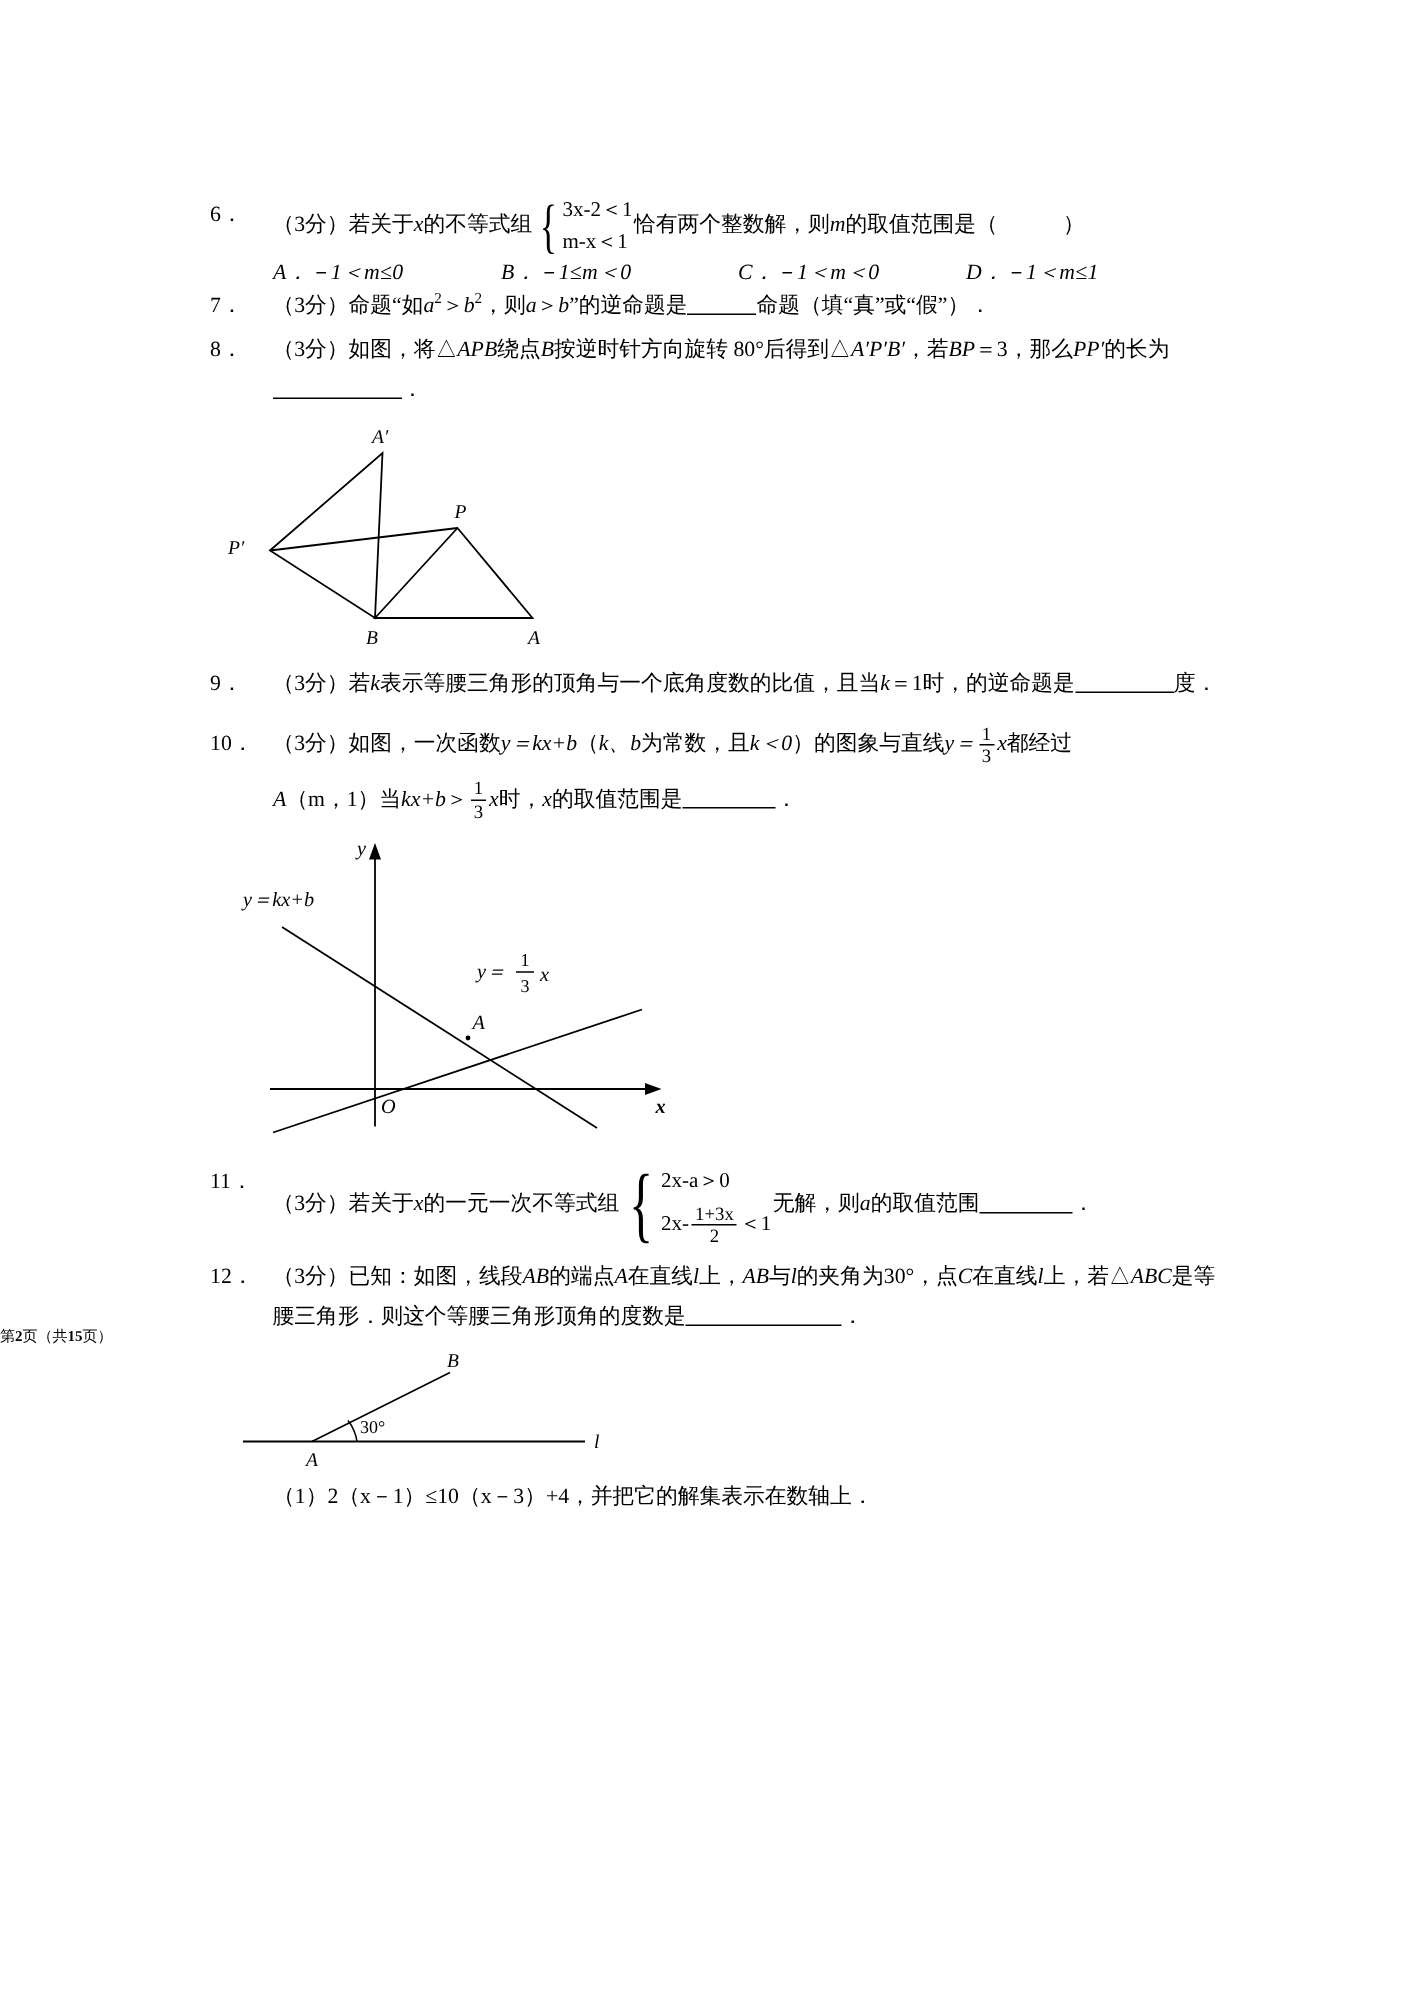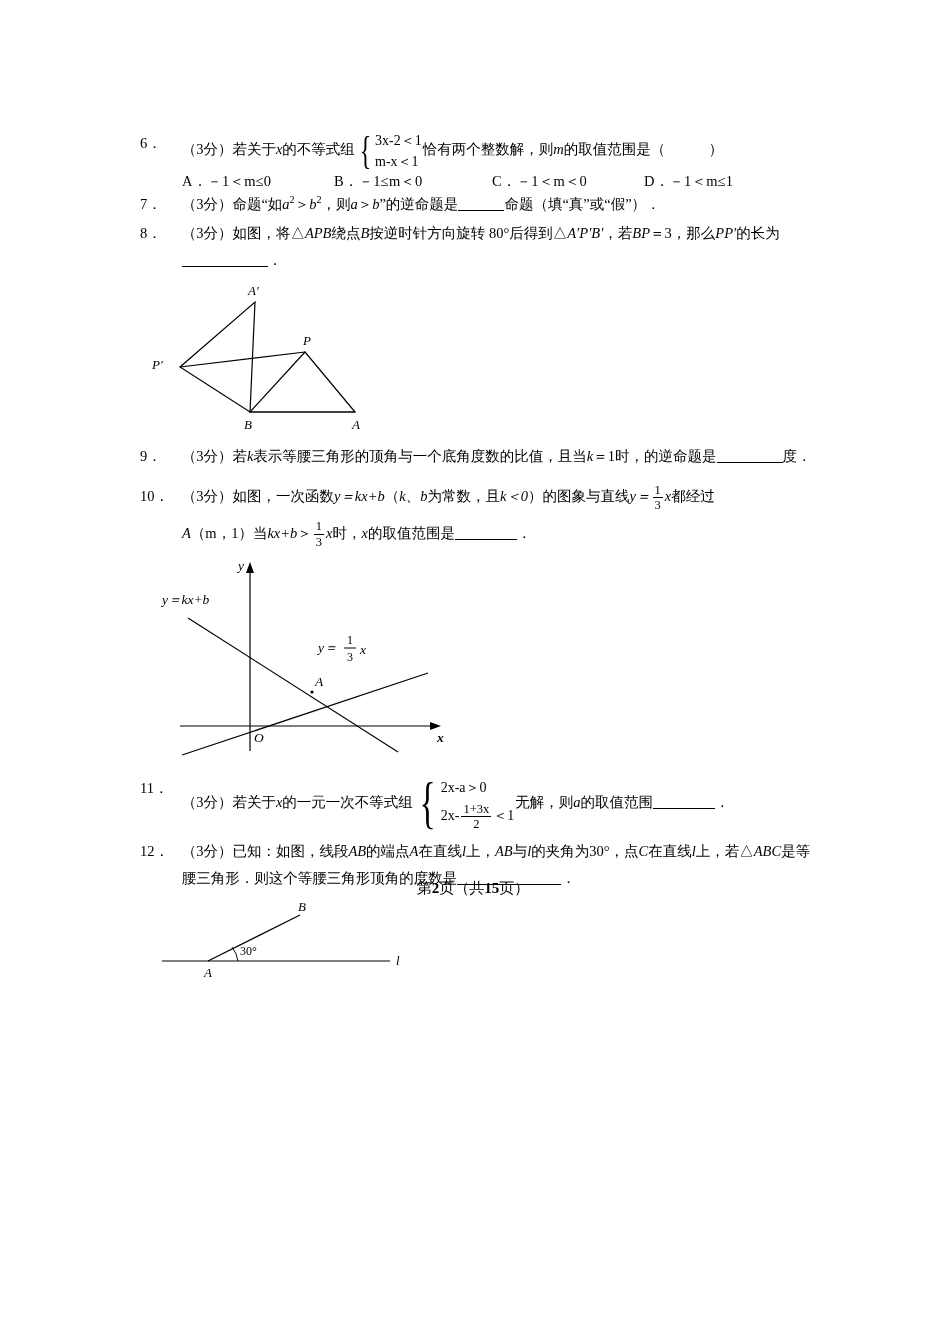--- a/index.html
+++ b/index.html
@@ -39,20 +39,21 @@
   .ital{font-style:italic;}
   .sec{
     font-weight:bold;
     font-size:15px;
     margin:6px 0 2px 0;
   }
   .opts{
     margin-left:42px;
     font-size:14.5px;
     letter-spacing:0.2px;
+    font-style:italic;
   }
   .opts span.op{display:inline-block;}
   .fillline{
     display:inline-block;
     border-bottom:1px solid #000;
     height:1em;
     vertical-align:-2px;
   }
   
   .sys{
@@ -83,22 +84,22 @@
     line-height:1.15;
     margin:0 2px;
   }
   .frac .top{display:block;border-bottom:1px solid #000;padding:0 2px;}
   .frac .bot{display:block;padding:0 2px;}
   .fig{position:relative;margin:4px 0 4px 0;}
   .footer{
     position:absolute;
     left:0;right:4px;
     bottom:82px;
-    text-align:center;
-    font-size:15px;
+    text-align:left;
+    font-size:10px;
   }
   .footer b{font-weight:bold;}
   svg{display:block;}
   sup{font-size:0.7em;}
 </style>
 </head>
 <body>
 
 <div class="page">
   <div class="content">
@@ -218,19 +219,22 @@
         <line x1="68" y1="68" x2="160" y2="22" stroke="#000" stroke-width="1.2"></line>
         <path d="M 98 68 A 30 30 0 0 0 92 54" fill="none" stroke="#000" stroke-width="1"></path>
         <text x="158" y="18" font-size="13" font-style="italic" font-family="Liberation Serif, serif">B</text>
         <text x="100" y="62" font-size="12" font-family="Liberation Serif, serif">30°</text>
         <text x="64" y="84" font-size="13" font-style="italic" font-family="Liberation Serif, serif">A</text>
         <text x="256" y="72" font-size="13" font-style="italic" font-family="Liberation Serif, serif">l</text>
       </svg>
     </div>
 
 
+    <div class="q" style="margin-left:42px;">
+      <span>（1）2（x－1）≤10（x－3）+4，并把它的解集表示在数轴上．</span>
+    </div>
 
   </div>
 
   <div class="footer">
     <span>第</span><b>2</b><span>页（共</span><b>15</b><span>页）</span>
   </div>
 </div>
 
 </body></html>

